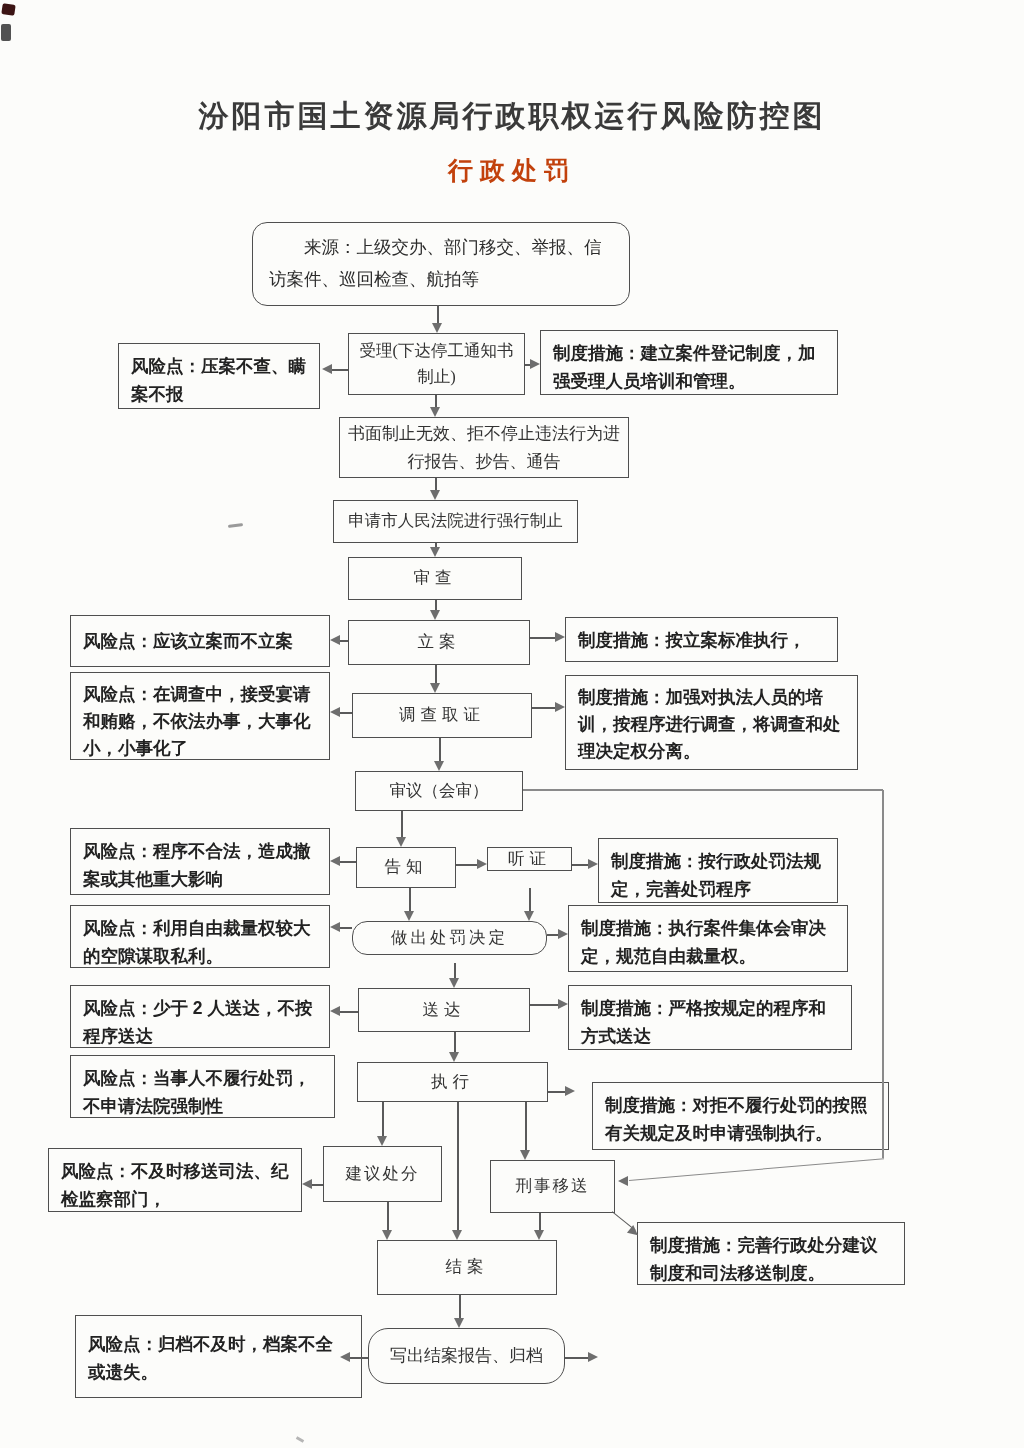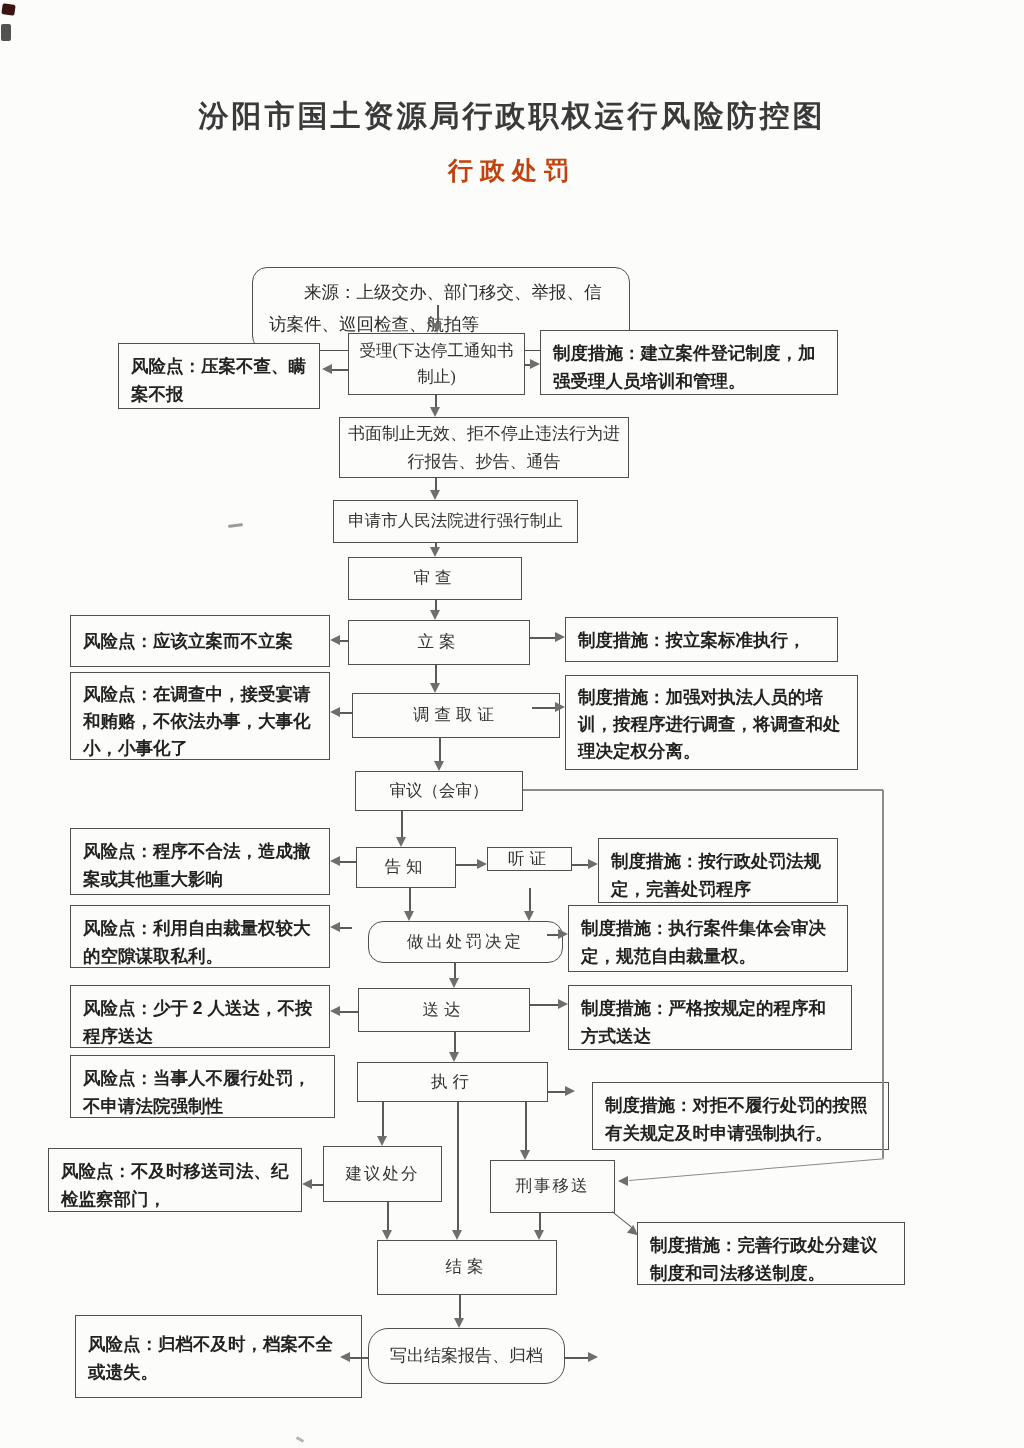--- a/index.html
+++ b/index.html
@@ -34,21 +34,21 @@
 <div id="canvas">
 
   <div class="artifact" style="left:2px;top:4px;width:13px;height:11px;background:#3c1414;border-radius:2px;transform:rotate(8deg);"></div>
   <div class="artifact" style="left:1px;top:24px;width:10px;height:17px;background:#343434;opacity:.85;border-radius:2px;"></div>
   <div class="artifact" style="left:228px;top:524px;width:15px;height:3px;background:#9a9a9a;transform:rotate(-8deg);border-radius:2px;"></div>
   <div class="artifact" style="left:296px;top:1438px;width:8px;height:3px;background:#b5b5b5;transform:rotate(30deg);"></div>
 
   <div class="title">汾阳市国土资源局行政职权运行风险防控图</div>
   <div class="subtitle">行政处罚</div>
 
-  <div class="box src r14" style="left:252px;top:222px;width:378px;height:84px;margin-top:45px;">
+  <div class="box src r14" style="left:252px;top:222px;width:378px;height:84px;">
     <span>来源：上级交办、部门移交、举报、信访案件、巡回检查、航拍等</span></div>
 
   <div class="box f" style="left:348px;top:333px;width:177px;height:62px;">
     <span>受理(下达停工通知书制止)</span>
     </div>
 
   <div class="box f" style="left:315px;top:417px;width:290px;height:61px;font-size:17px;margin-left:24px;">
     <span>书面制止无效、拒不停止违法行为进行报告、抄告、通告</span>
     </div>
 
@@ -57,37 +57,37 @@
     </div>
 
   <div class="box f sp" style="left:348px;top:557px;width:174px;height:43px;">
     <span>审查</span>
     </div>
 
   <div class="box f sp" style="left:348px;top:620px;width:182px;height:45px;">
     <span>立案</span>
     </div>
 
-  <div class="box f sp" style="left:352px;top:693px;width:208px;height:45px;">
+  <div class="box f sp" style="left:352px;top:693px;width:180px;height:45px;">
     <span>调查取证</span>
     </div>
 
   <div class="box f" style="left:355px;top:771px;width:168px;height:40px;">
     <span>审议（会审）</span>
     </div>
 
   <div class="box f sp" style="left:356px;top:847px;width:100px;height:41px;">
     <span>告知</span>
     </div>
 
   <div class="box f sp" style="left:487px;top:847px;width:85px;height:24px;">
     <span>听证</span>
     </div>
 
-  <div class="box f" style="left:368px;top:921px;width:195px;height:42px;letter-spacing:3px;border-radius:15px;">
+  <div class="box f" style="left:352px;top:921px;width:195px;height:34px;letter-spacing:3px;border-radius:15px;">
     <span>做出处罚决定</span>
     </div>
 
   <div class="box f sp" style="left:358px;top:988px;width:172px;height:44px;">
     <span>送达</span>
     </div>
 
   <div class="box f sp" style="left:357px;top:1062px;width:191px;height:40px;">
     <span>执行</span>
     </div>

